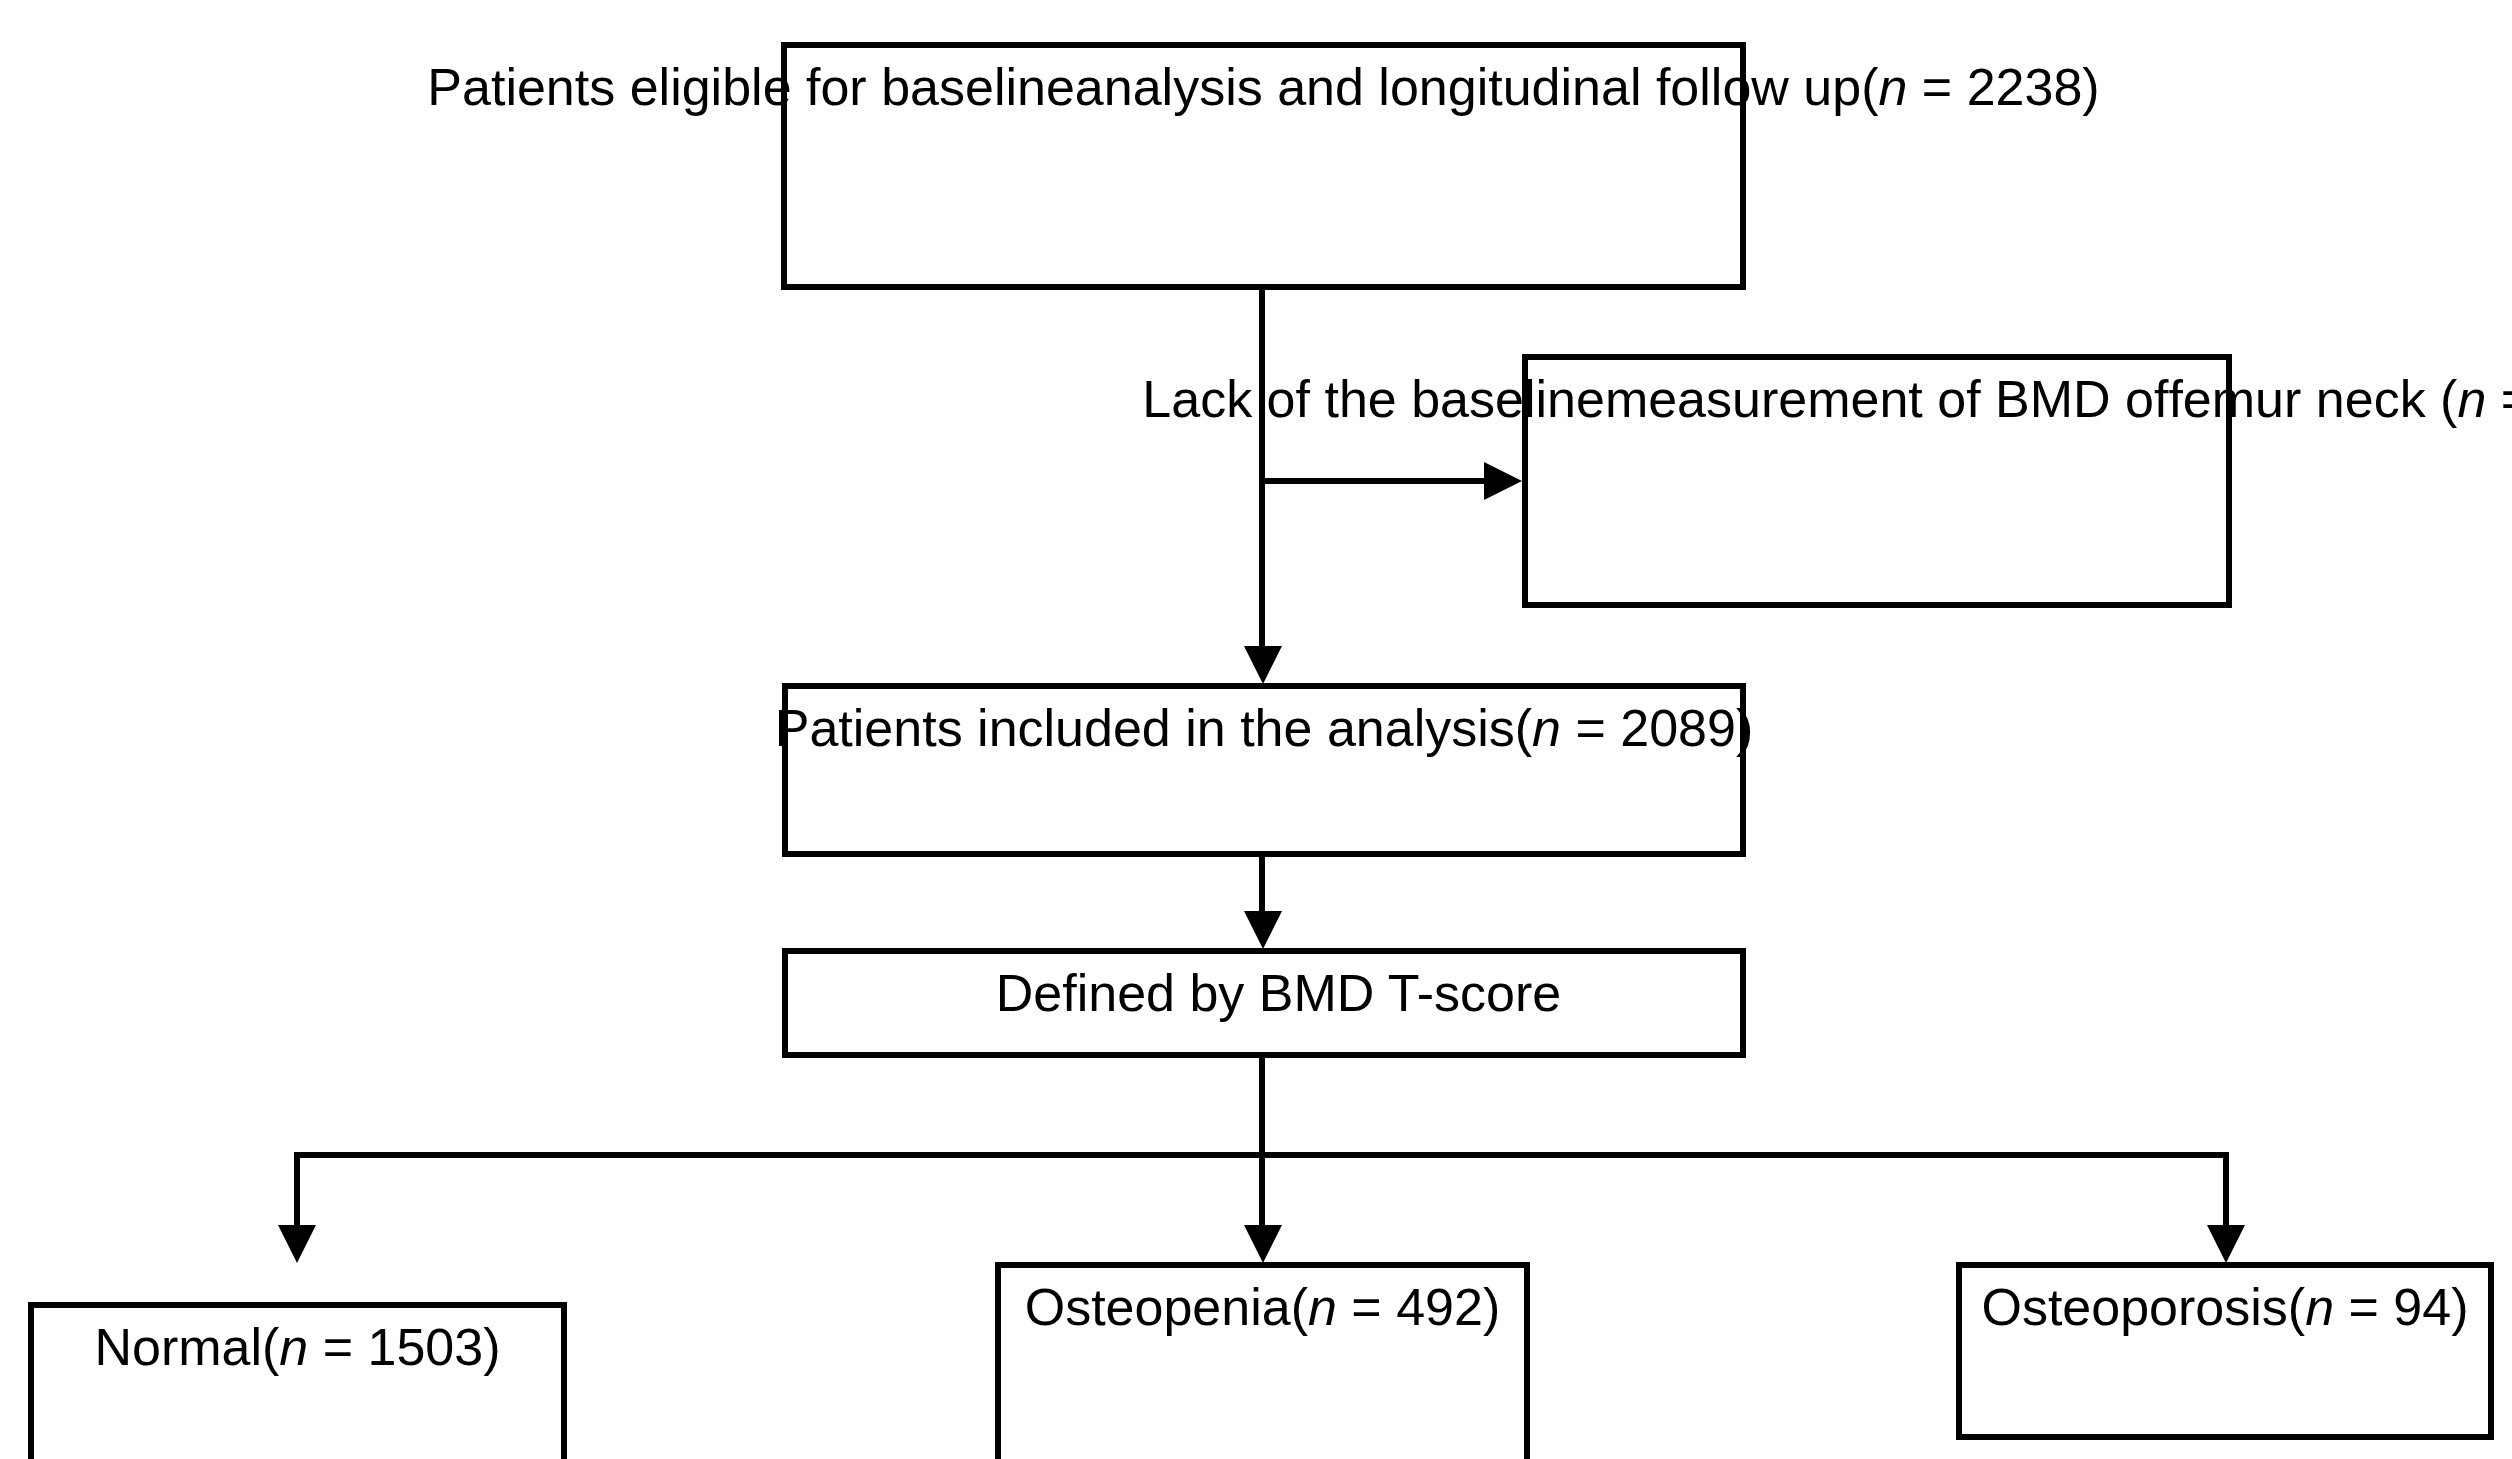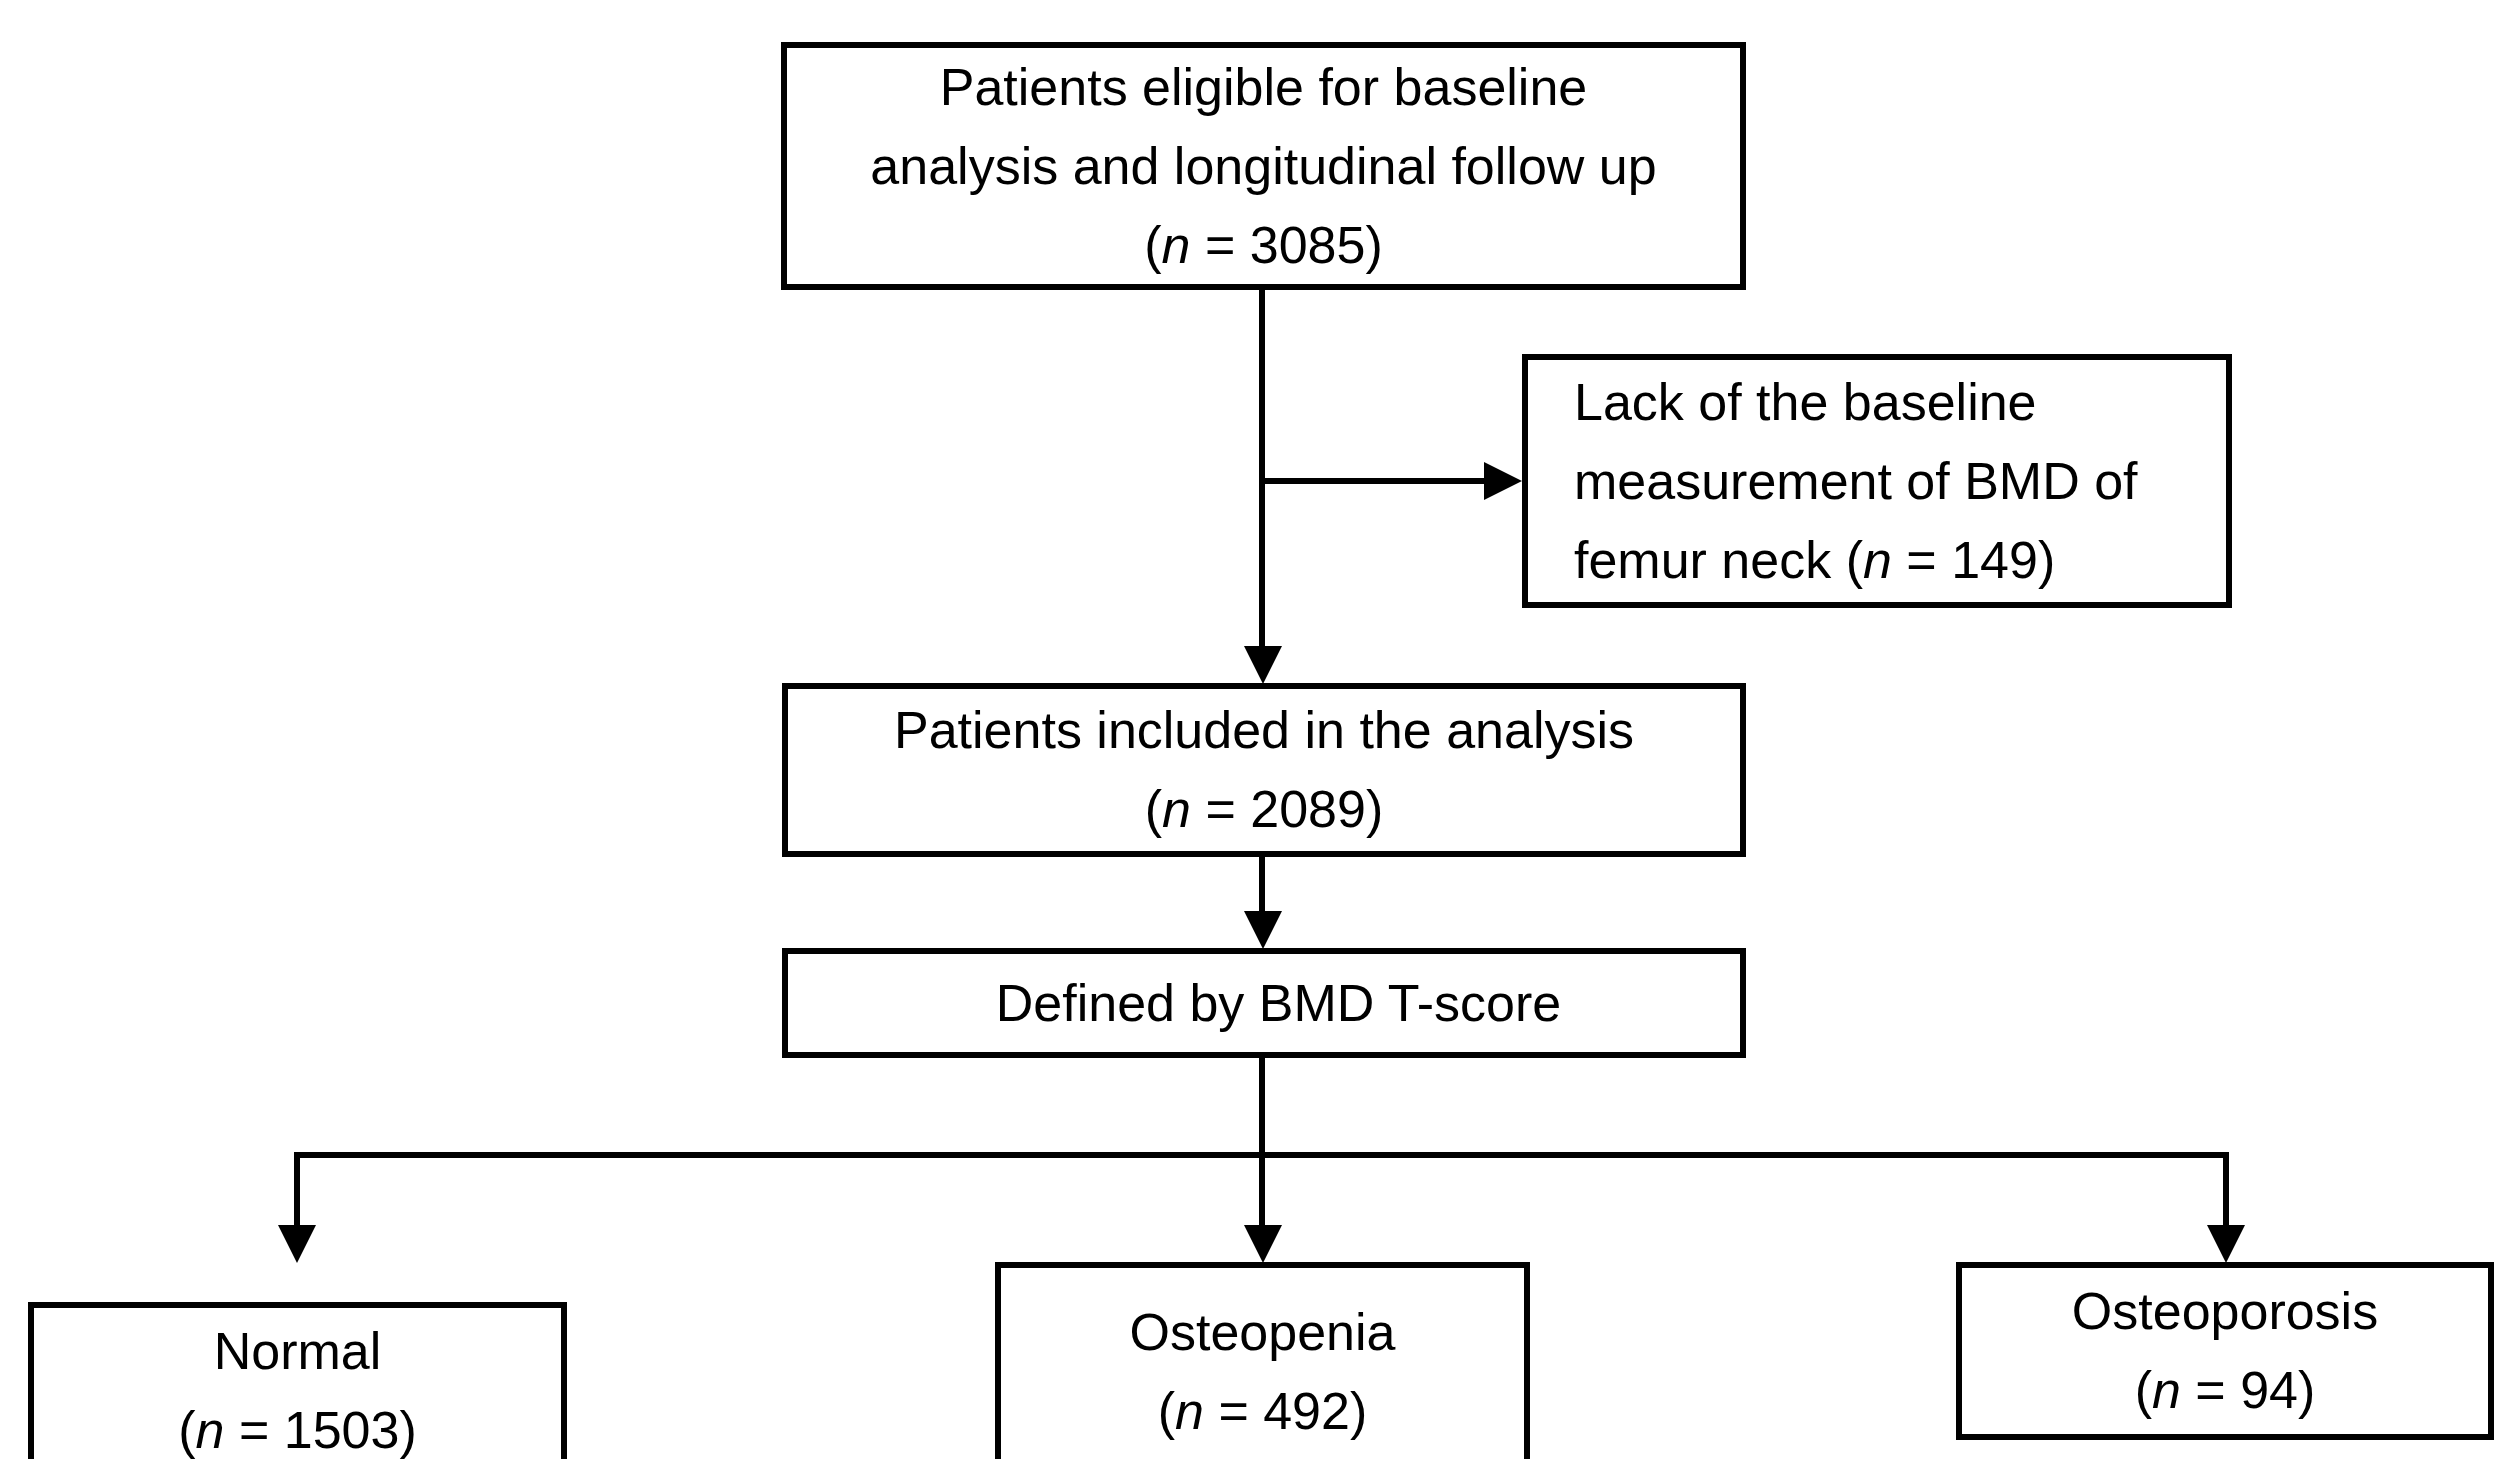--- a/index.html
+++ b/index.html
@@ -21,21 +21,21 @@
     width: 2512px;
     height: 1460px;
     background: #ffffff;
   }
   .node {
     position: absolute;
     box-sizing: border-box;
     border: 6.3px solid #000000;
     background: #ffffff;
     display: flex;
-    flex-direction: column;
+    flex-direction: row;
     justify-content: center;
     text-align: center;
     font-size: 52px;
     line-height: 79px;
     color: #000000;
   }
   .node .ln { display: block; white-space: pre; }
   .node i { font-style: italic; }
 
   #node-eligible     { left: 781px;  top: 42px;   width: 965px; height: 248px; }
@@ -82,21 +82,21 @@
   #ah-osteoporosis     { left: 2207px; top: 1225px; }
 </style>
 </head>
 <body>
 
 <div class="canvas">
 
   <div class="node" id="node-eligible">
     <span class="ln">Patients eligible for baseline</span>
     <span class="ln">analysis and longitudinal follow up</span>
-    <span class="ln"><span>(</span><i>n</i><span> = </span><span>3085</span><span>)</span></span>
+    <span class="ln"><span>(</span><i>n</i><span> = </span><span>2238</span><span>)</span></span>
   </div>
 
   <div class="node" id="node-excluded">
     <span class="ln">Lack of the baseline</span>
     <span class="ln">measurement of BMD of</span>
     <span class="ln"><span>femur neck (</span><i>n</i><span> = </span><span>149</span><span>)</span></span>
   </div>
 
   <div class="node" id="node-included">
     <span class="ln">Patients included in the analysis</span>

